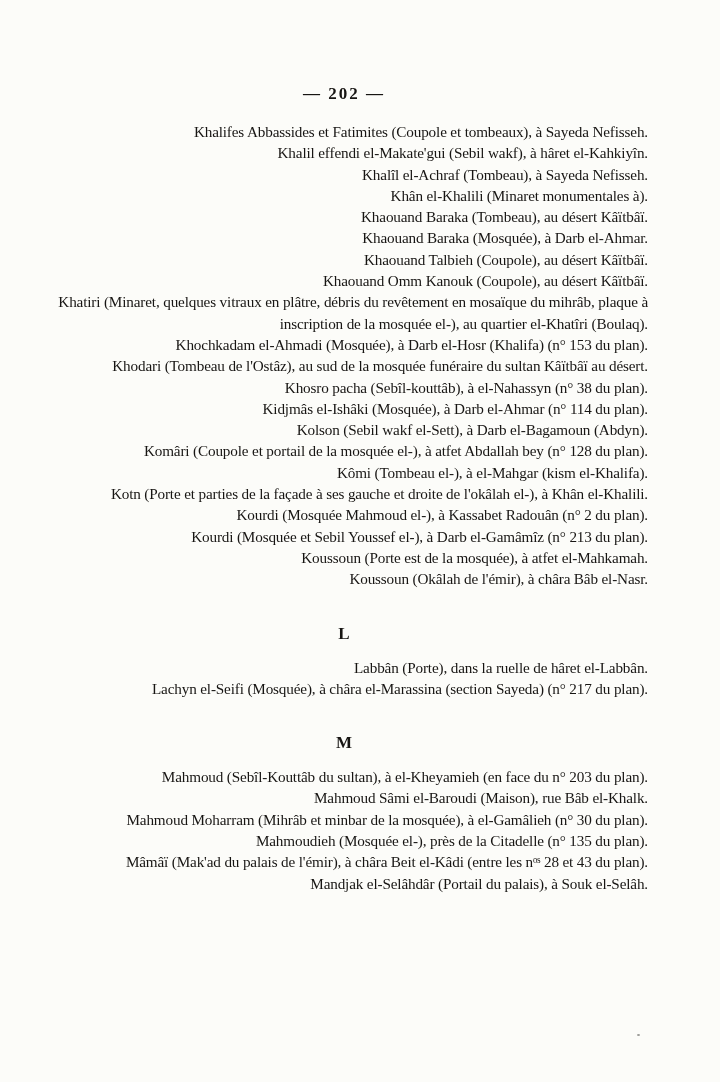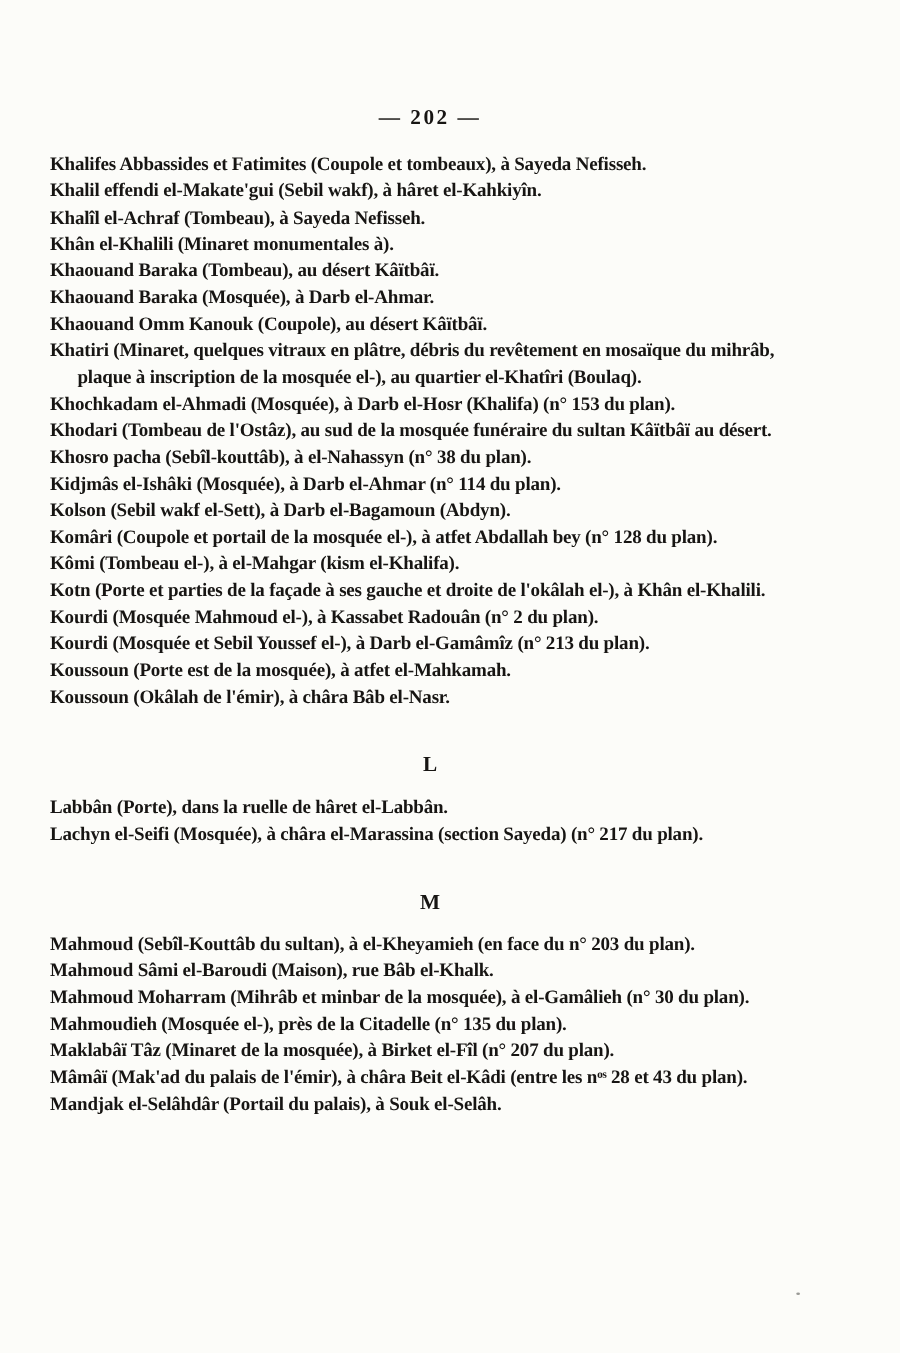--- a/index.html
+++ b/index.html
@@ -31,21 +31,22 @@
   .entries {
     margin: 0;
   }
   .entry {
     margin: 0;
     font-size: 15.2px;
     line-height: 21.3px;
     letter-spacing: -0.15px;
     padding-left: 22px;
     text-indent: -22px;
-    font-weight: 700;
+    font-weight: 400;
+    text-align: right;
   }
   .letter-heading {
     text-align: center;
     font-size: 17px;
     font-weight: bold;
     margin: 34px 0 13px 0;
     font-family: "Liberation Serif", "DejaVu Serif", serif;
     color: #171513;
   }
   .artifact-dot {
@@ -65,20 +66,21 @@
 
   <div class="page-number">— 202 —</div>
 
   <div class="entries">
     <p class="entry">Khalifes Abbassides et Fatimites (Coupole et tombeaux), à Sayeda Nefisseh.</p>
     <p class="entry">Khalil effendi el-Makate'gui (Sebil wakf), à hâret el-Kahkiyîn.</p>
     <p class="entry">Khalîl el-Achraf (Tombeau), à Sayeda Nefisseh.</p>
     <p class="entry">Khân el-Khalili (Minaret monumentales à).</p>
     <p class="entry">Khaouand Baraka (Tombeau), au désert Kâïtbâï.</p>
     <p class="entry">Khaouand Baraka (Mosquée), à Darb el-Ahmar.</p>
+    <p class="entry">Khaouand Talbieh (Coupole), au désert Kâïtbâï.</p>
     <p class="entry">Khaouand Omm Kanouk (Coupole), au désert Kâïtbâï.</p>
     <p class="entry">Khatiri (Minaret, quelques vitraux en plâtre, débris du revêtement en mosaïque du mihrâb, plaque à inscription de la mosquée el-), au quartier el-Khatîri (Boulaq).</p>
     <p class="entry">Khochkadam el-Ahmadi (Mosquée), à Darb el-Hosr (Khalifa) (n° 153 du plan).</p>
     <p class="entry">Khodari (Tombeau de l'Ostâz), au sud de la mosquée funéraire du sultan Kâïtbâï au désert.</p>
     <p class="entry">Khosro pacha (Sebîl-kouttâb), à el-Nahassyn (n° 38 du plan).</p>
     <p class="entry">Kidjmâs el-Ishâki (Mosquée), à Darb el-Ahmar (n° 114 du plan).</p>
     <p class="entry">Kolson (Sebil wakf el-Sett), à Darb el-Bagamoun (Abdyn).</p>
     <p class="entry">Komâri (Coupole et portail de la mosquée el-), à atfet Abdallah bey (n° 128 du plan).</p>
     <p class="entry">Kômi (Tombeau el-), à el-Mahgar (kism el-Khalifa).</p>
     <p class="entry">Kotn (Porte et parties de la façade à ses gauche et droite de l'okâlah el-), à Khân el-Khalili.</p>
@@ -95,20 +97,19 @@
     <p class="entry">Lachyn el-Seifi (Mosquée), à châra el-Marassina (section Sayeda) (n° 217 du plan).</p>
   </div>
 
   <div class="letter-heading">M</div>
 
   <div class="entries">
     <p class="entry">Mahmoud (Sebîl-Kouttâb du sultan), à el-Kheyamieh (en face du n° 203 du plan).</p>
     <p class="entry">Mahmoud Sâmi el-Baroudi (Maison), rue Bâb el-Khalk.</p>
     <p class="entry">Mahmoud Moharram (Mihrâb et minbar de la mosquée), à el-Gamâlieh (n° 30 du plan).</p>
     <p class="entry">Mahmoudieh (Mosquée el-), près de la Citadelle (n° 135 du plan).</p>
-    <p class="entry">Maklabâï Tâz (Minaret de la mosquée), à Birket el-Fîl (n° 207 du plan).</p>
     <p class="entry">Mâmâï (Mak'ad du palais de l'émir), à châra Beit el-Kâdi (entre les nᵒˢ 28 et 43 du plan).</p>
     <p class="entry">Mandjak el-Selâhdâr (Portail du palais), à Souk el-Selâh.</p>
   </div>
 
 </div>
 
 <div class="artifact-dot"></div>
 
 </body></html>

